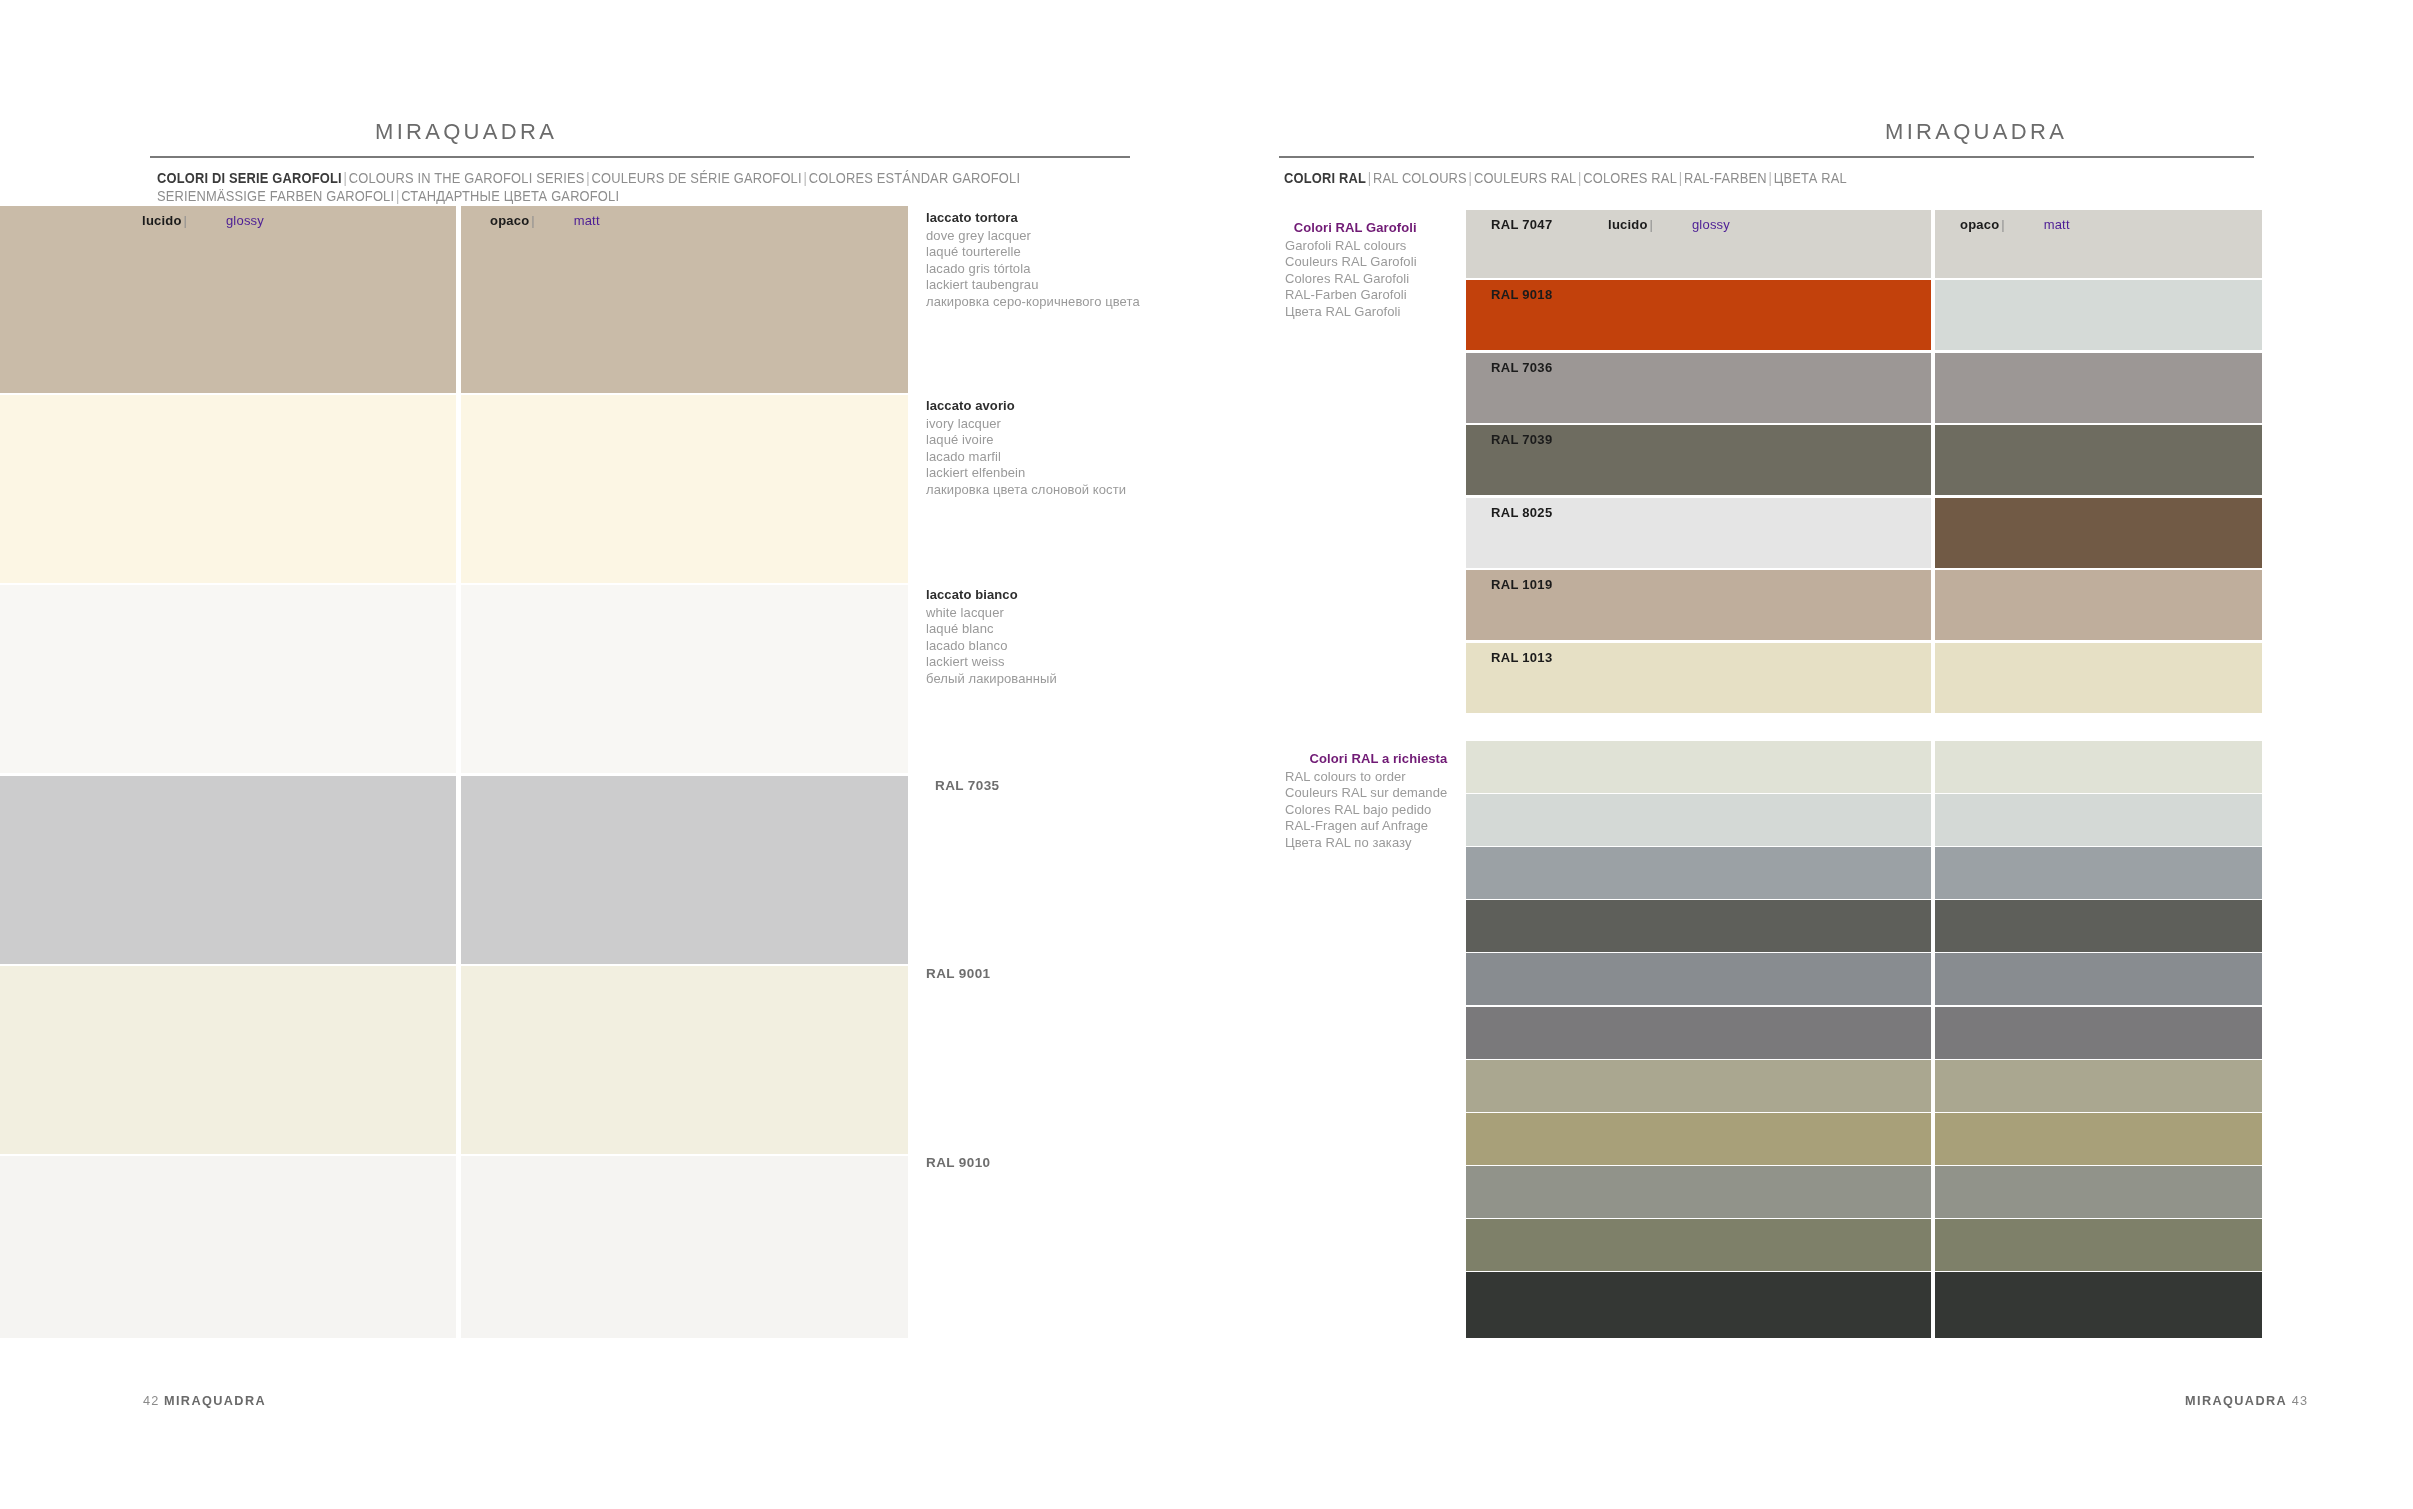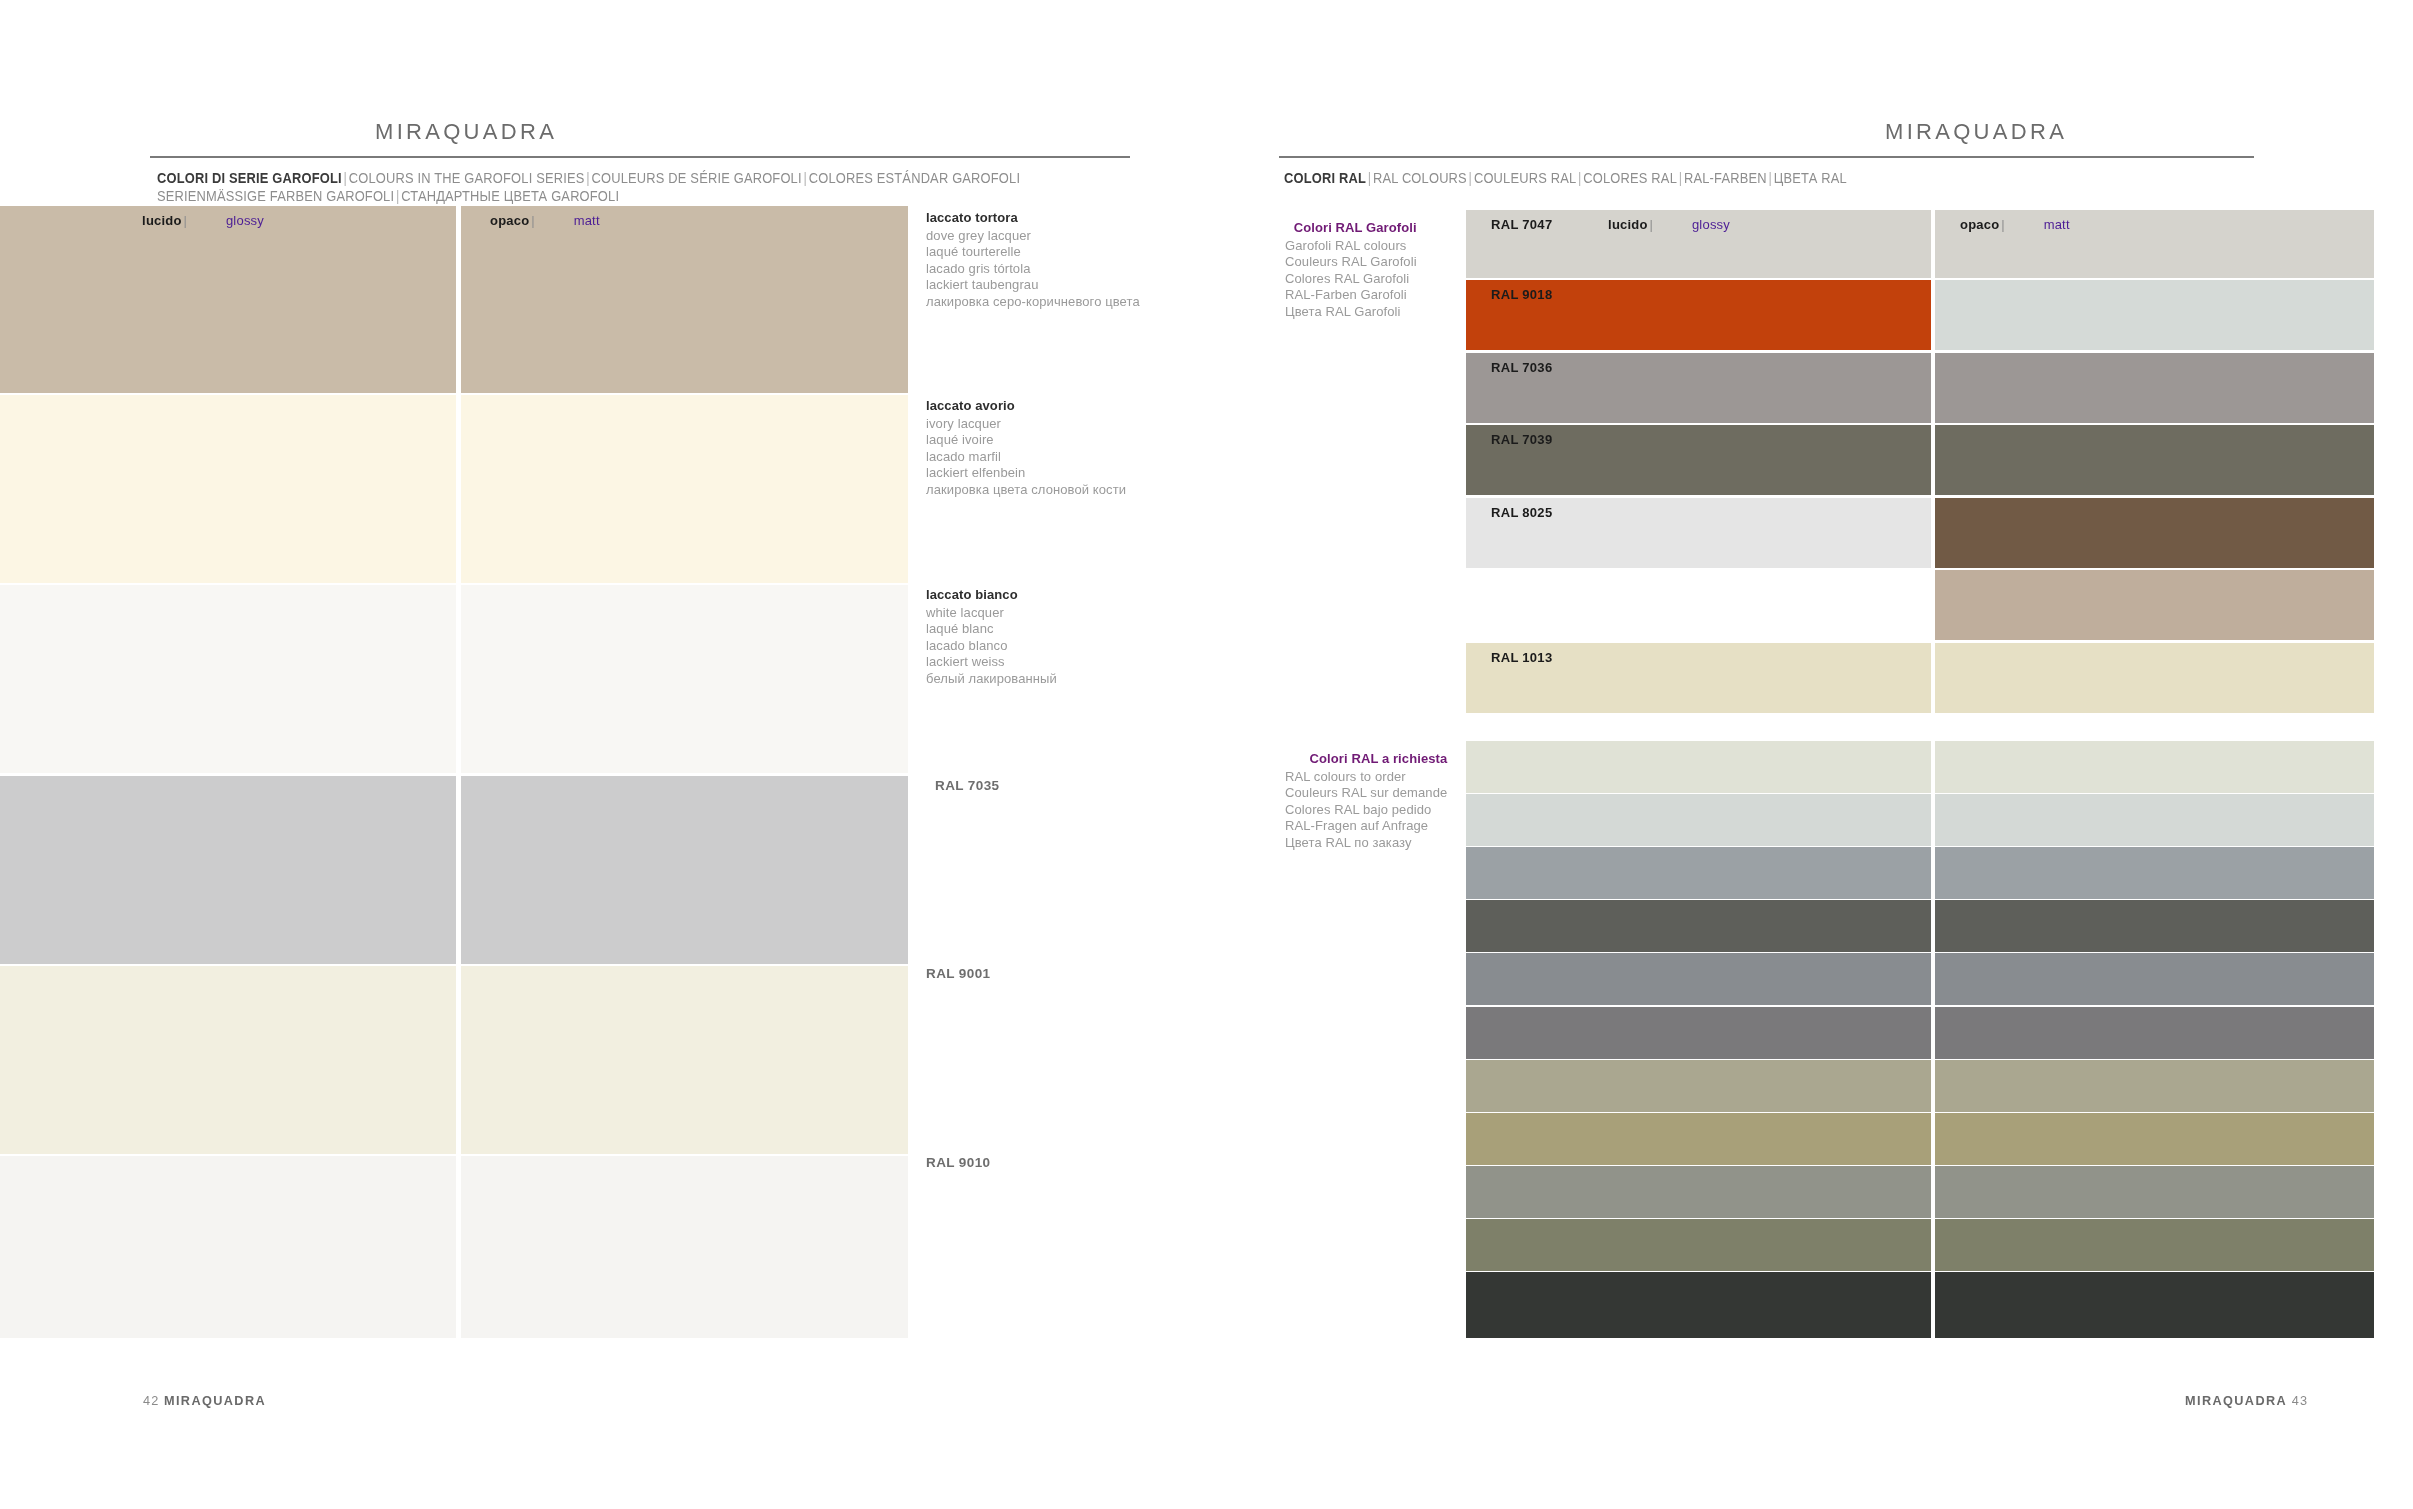--- a/index.html
+++ b/index.html
@@ -98,21 +98,21 @@
     line-height:16.6px;
     color:#9a9a9a;
     white-space:nowrap;
     letter-spacing:0.1px;
   }
   .rdesc .t{color:#701a75;font-weight:700;display:block;margin-bottom:1px;text-align:right;}
   .rdesc span{display:block;}
 
   #right-block-top{position:absolute;left:1466px;top:210px;width:948px;height:502px;}
   #right-block-bot{position:absolute;left:1466px;top:741px;width:948px;height:597px;}
-  .rrow{position:absolute;left:0;width:908px;}
+  .rrow{position:absolute;left:0;width:796px;}
   .rcell{position:absolute;top:0;bottom:0;}
   .rcell.gloss{left:0;width:465px;}
   .rcell.matt{left:469px;right:0;}
   .ral-name{
     position:absolute;
     left:25px;top:6.8px;
     font-size:13px;
     font-weight:700;
     color:#1b1b1b;
     letter-spacing:0.3px;
@@ -275,20 +275,23 @@
         </div>
         <div class="rcell matt" style="background:#6e6c60;"></div>
       </div>
       <div class="rrow" style="top:288px;height:70px;">
         <div class="rcell gloss" style="background:#e5e5e5;">
           <div class="ral-name">RAL 8025</div>
         </div>
         <div class="rcell matt" style="background:#715a45;"></div>
       </div>
       <div class="rrow" style="top:360px;height:70px;">
+        <div class="rcell gloss" style="background:#bfae9c;">
+          <div class="ral-name">RAL 1019</div>
+        </div>
         <div class="rcell matt" style="background:#bfae9c;"></div>
       </div>
       <div class="rrow" style="top:433px;height:70px;">
         <div class="rcell gloss" style="background:#e6e0c5;">
           <div class="ral-name">RAL 1013</div>
         </div>
         <div class="rcell matt" style="background:#e6e0c5;"></div>
       </div>
     </div>
 

